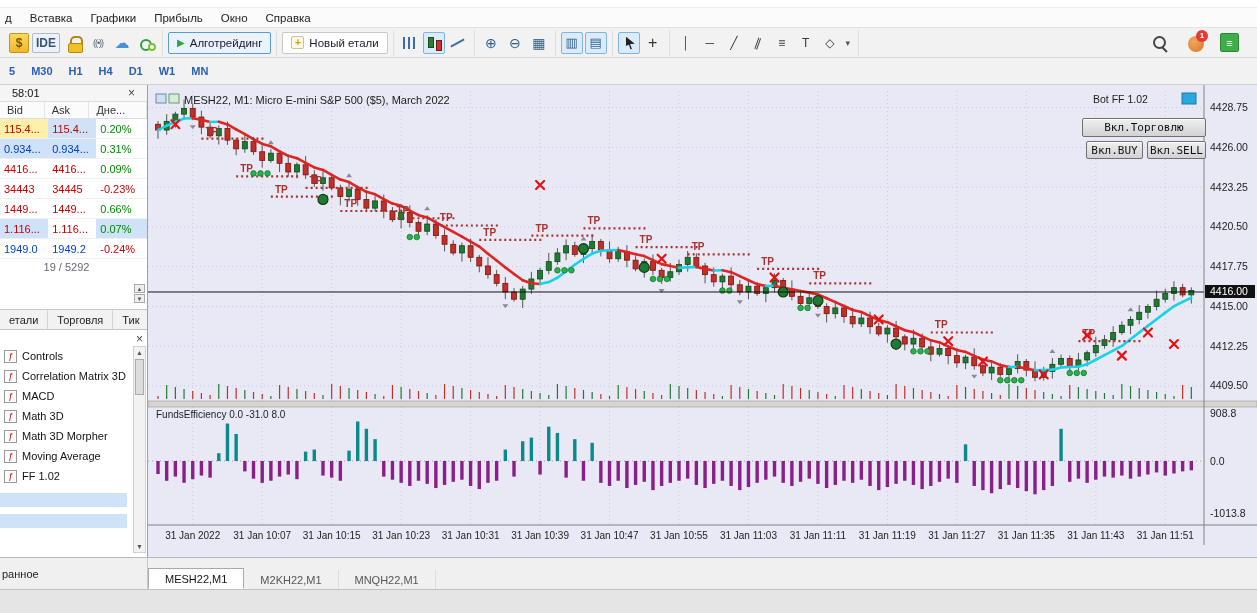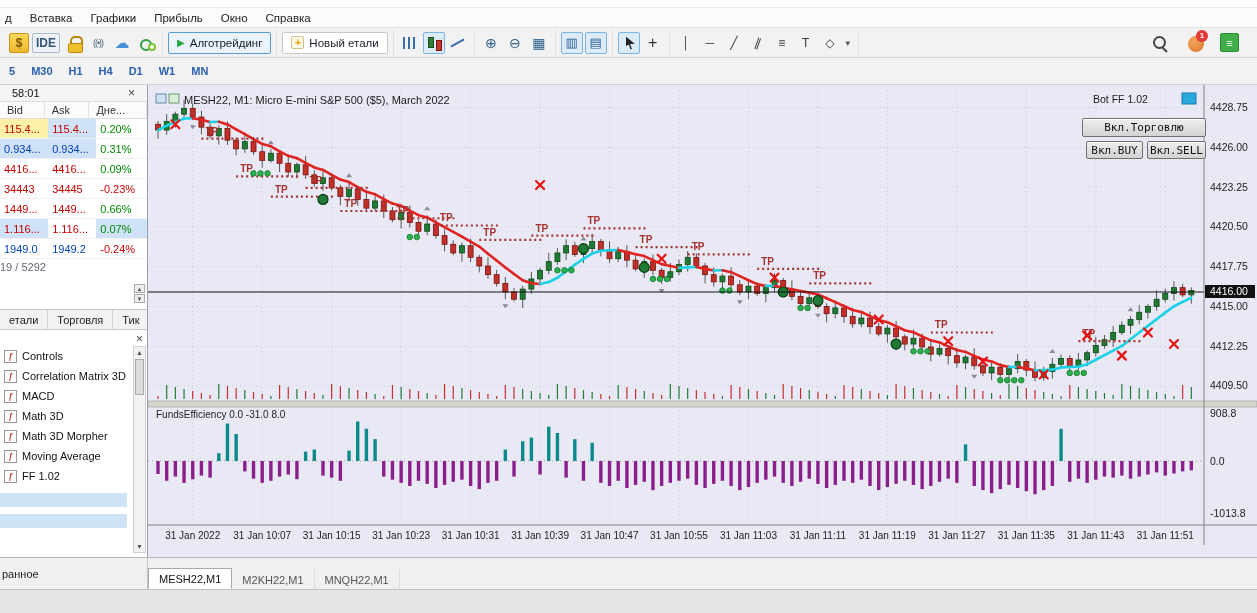--- a/index.html
+++ b/index.html
@@ -59,21 +59,21 @@
   .mw-close{margin-left:auto;color:#444;cursor:default;font-size:12px}
   #mw-cols{height:17px;display:flex;background:#fbfbfb;border-bottom:1px solid #ddd;color:#333}
   .mw-col{padding:2px 0 0 7px;border-right:1px solid #e4e4e4}
   .mw-col0,.mw-col1{width:45px}.mw-col2{width:58px}
   .mw-row{height:20px;display:flex;border-bottom:1px solid #f0f0f0}
   .mw-row .cell{width:55px;padding:4px 0 0 4px;overflow:hidden;white-space:nowrap}
   .mw-row .chg{width:58px}
   .c-red{color:#c40000}.c-blue{color:#0040c0}
   .pos{color:#008a00}.neg{color:#d00000}
   .hl-yellow{background:#fdf0a8}.hl-blue{background:#cfe2f7}
-  .mw-counter{height:16px;text-align:left;padding:2px 14px 0 0;color:#667}
+  .mw-counter{height:16px;text-align:center;padding:2px 14px 0 0;color:#667}
   .mw-spin{position:absolute;right:2px;bottom:6px;display:flex;flex-direction:column;gap:1px}
   .mw-spin span{width:11px;height:9px;border:1px solid #aaa;background:#eee;font-size:6px;line-height:8px;text-align:center;color:#555}
   #mw-tabs{height:20px;display:flex;background:#f2f2f2;border-bottom:1px solid #c8c8c8}
   .mw-tab{padding:4px 9px 0;border-right:1px solid #d4d4d4;color:#222}
   .navigator{flex:1;position:relative;background:#fff}
   .nav-close{position:absolute;top:2px;right:4px;color:#444;font-size:12px}
   #nav-items{padding-top:16px}
   .nav-item{height:20px;display:flex;align-items:center;gap:5px;padding-left:4px}
   .nav-ico{width:13px;height:13px;border:1px solid #999;background:#fff;color:#c40000;font-size:9px;line-height:11px;text-align:center;font-style:italic}
   .nav-lbl{color:#111}
@@ -85,21 +85,21 @@
 
   .chart-area{position:relative;width:1109px;height:472px;overflow:hidden}
   .chart-btn{position:absolute;display:flex;align-items:center;justify-content:center;background:linear-gradient(#efefef,#d2d2d2);border:1px solid #707070;border-radius:2px;font-family:"DejaVu Sans Mono",monospace;font-size:11px;color:#111;box-shadow:inset 0 1px 0 #fff;cursor:default}
   #btn-trade{left:934px;top:33px;width:124px;height:19px}
   #btn-buy{left:938px;top:56px;width:57px;height:18px}
   #btn-sell{left:999px;top:56px;width:59px;height:18px}
 
   .tabsrow{height:32px;display:flex;background:#f0f0f0;border-top:1px solid #b8b8b8}
   .fav-cell{width:148px;border-right:1px solid #c8c8c8;display:flex;align-items:center;padding-left:2px;color:#222}
   #chart-tabs{display:flex;align-items:flex-end}
-  .ctab{padding:4px 10px 3px;color:#555;border-right:1px solid #ddd}
+  .ctab{padding:4px 16px 3px;color:#555;border-right:1px solid #ddd}
   .ctab.active{background:#fff;border:1px solid #aaa;border-bottom-color:#fff;color:#111}
 
   .tradeheader{height:40px;display:flex;align-items:flex-end;background:#e5e5e5;border-top:1px solid #c0c0c0;border-bottom:1px solid #d8d8d8}
   .th{display:flex;align-items:center;justify-content:flex-end;padding-right:8px;border-right:1px solid #e6e6e6;color:#333}
   .th.first{justify-content:flex-start;padding-left:95px}
   .taskbar{height:10px;background:#2b5ec6}
 </style>
 </head>
 <body>
 

